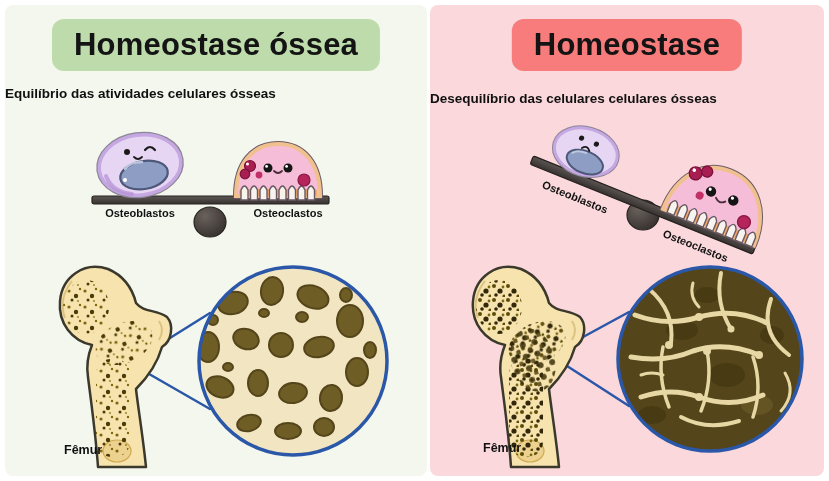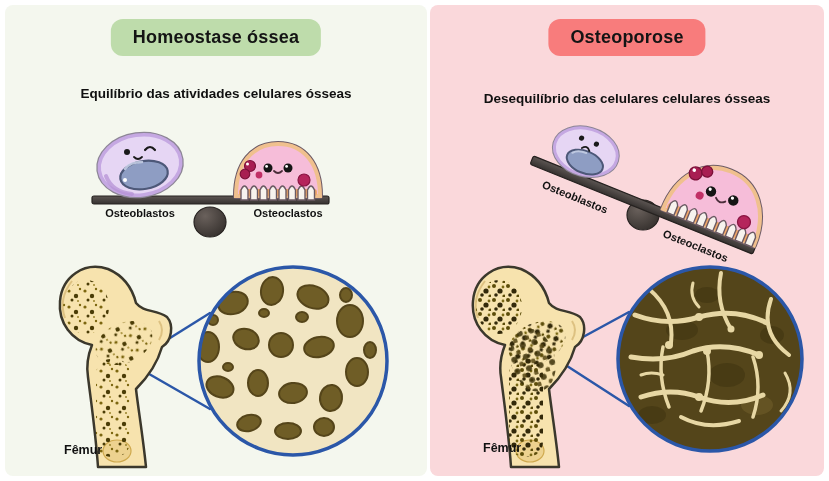--- a/index.html
+++ b/index.html
@@ -1,24 +1,24 @@
 <!DOCTYPE html>
 <html><head>
 <meta charset="utf-8">
 <style>
   html,body{margin:0;padding:0;background:#ffffff;font-family:"Liberation Sans",sans-serif;}
   .frame{width:829px;height:481px;box-sizing:border-box;padding:5px;display:flex;gap:3px;background:#ffffff;position:relative;}
   .panel{position:relative;height:471px;border-radius:8px;overflow:hidden;}
   .panel-left{width:422px;background:#f4f7ee;}
   .panel-right{width:394px;background:#fad8db;}
   .badge{position:absolute;top:14px;left:50%;transform:translateX(-50%);padding:8px 22px;border-radius:12px;
-         font-size:18px;font-weight:bold;color:#141414;white-space:nowrap;letter-spacing:.2px;}
+         font-size:31px;font-weight:bold;color:#141414;white-space:nowrap;letter-spacing:.2px;}
   .badge-green{background:#bedcab;}
   .badge-red{background:#f87c7c;}
-  .subtitle{position:absolute;left:0;right:0;text-align:center;font-size:13.5px;font-weight:bold;color:#101010;}
+  .subtitle{position:absolute;left:0;right:0;font-size:13.5px;font-weight:bold;color:#101010;}
   .panel-left .subtitle{top:81px;}
   .panel-right .subtitle{top:86px;}
   svg{position:absolute;overflow:visible;}
   .seesaw-left{left:83px;top:125px;}
   .seesaw-right{left:95px;top:100px;}
   .bone-left{left:45px;top:250px;}
   .bone-right{left:25px;top:250px;}
   svg text{font-family:"Liberation Sans",sans-serif;font-weight:bold;fill:#111;}
   .cell-label{font-size:11px;}
   .femur-label{font-size:12.5px;}
@@ -135,21 +135,21 @@
           <ellipse cx="178" cy="112" rx="5" ry="4"></ellipse>
         </g>
         <circle cx="243" cy="106" r="94" fill="none" stroke="#2b57a8" stroke-width="3.5"></circle>
       </g>
 
       <text x="14" y="199" class="femur-label">Fêmur</text>
     </svg>
   </div>
 
   <div class="panel panel-right">
-    <div class="badge badge-red">Osteoporose</div>
+    <div class="badge badge-red">Homeostase</div>
     <div class="subtitle">Desequilíbrio das celulares celulares ósseas</div>
 
     <svg class="seesaw-right" width="250" height="155" viewBox="0 0 250 155">
 
       <ellipse cx="118" cy="110" rx="16" ry="15" fill="url(#fulcG)" stroke="#262220" stroke-width="1.2"></ellipse>
 
       <g transform="rotate(22 118 100)">
         <rect x="-2" y="95.5" width="240" height="9" rx="2" fill="url(#beamG)" stroke="#262220" stroke-width="1.2"></rect>
 
         <g transform="translate(12,48)">

